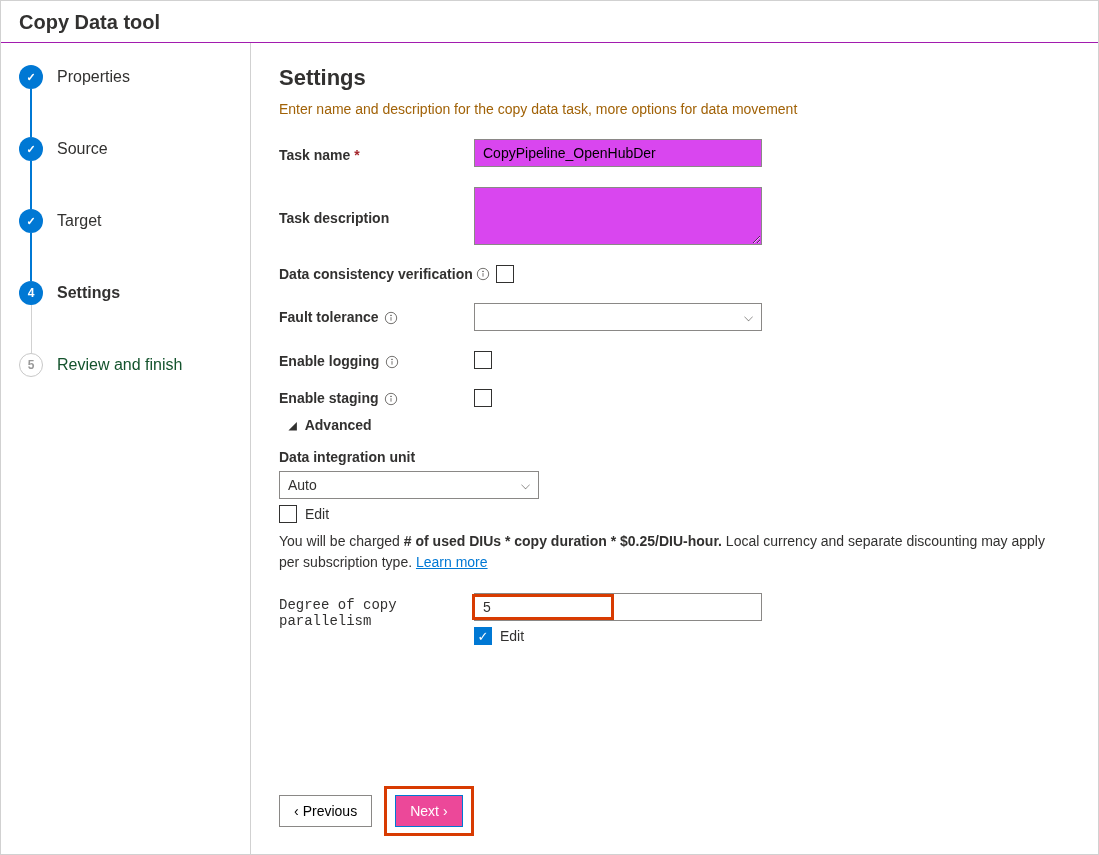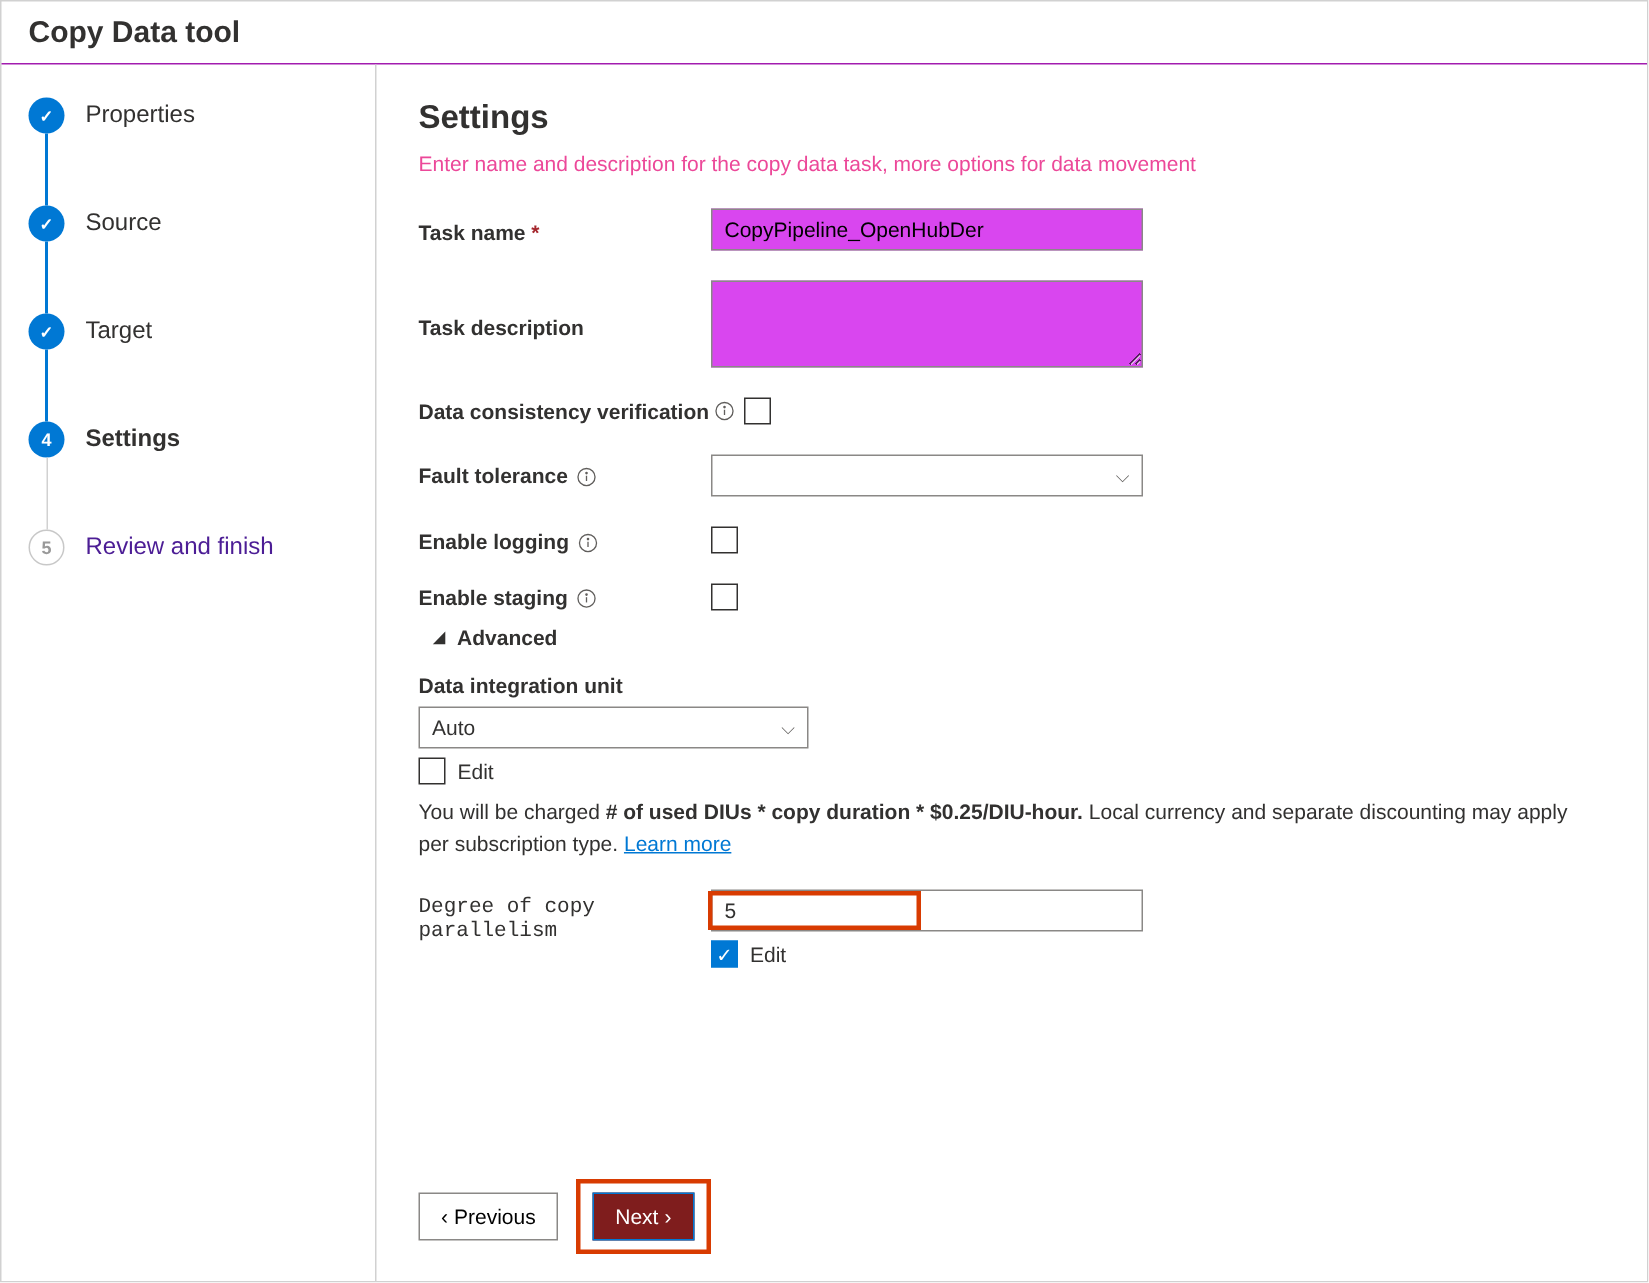--- a/index.html
+++ b/index.html
@@ -63,31 +63,31 @@
     font-size: 12px;
     font-weight: 600;
   }
   .step-circle.done { background: #0078d4; color: #fff; }
   .step-circle.current { background: #0078d4; color: #fff; }
   .step-circle.pending {
     background: #fff; color: #999; border: 1px solid #c8c8c8;
   }
   .step-label { font-size: 16px; color: #323130; }
   .step-label.current { font-weight: 600; }
-  .step-label.pending { color: #4c1d95; }
+  .step-label.pending { color: #14532d; }
   .check { font-size: 11px; }
   .main {
     flex: 1;
     padding: 22px 28px 18px 28px;
     display: flex;
     flex-direction: column;
   }
   .main-content { flex: 1; }
   .page-title { font-size: 22px; font-weight: 600; margin-bottom: 10px; }
-  .page-desc { color: #ec4899; margin-bottom: 22px; }
+  .page-desc { color: #a16207; margin-bottom: 22px; }
   .form-row {
     display: flex;
     align-items: center;
     margin-bottom: 20px;
   }
   .form-label {
     width: 195px;
     font-weight: 600;
     flex-shrink: 0;
     padding-top: 4px;
@@ -156,21 +156,21 @@
   .footer-btns {
     display: flex; gap: 12px; align-items: center;
     padding-top: 12px;
   }
   .btn {
     height: 32px; padding: 0 14px;
     font: inherit; cursor: pointer;
     display: inline-flex; align-items: center; gap: 4px;
     border: 1px solid #8a8886; background: #fff;
   }
-  .btn.primary { background: #7f1d1d; border-color: #0078d4; color: #fff; }
+  .btn.primary { background: #ec4899; border-color: #0078d4; color: #fff; }
   .next-wrap {
     border: 3px solid #d83b01;
     padding: 6px 8px;
   }
   .chev { font-size: 14px; line-height: 1; }
 </style>
 </head>
 <body>
 
 <div class="outer">

